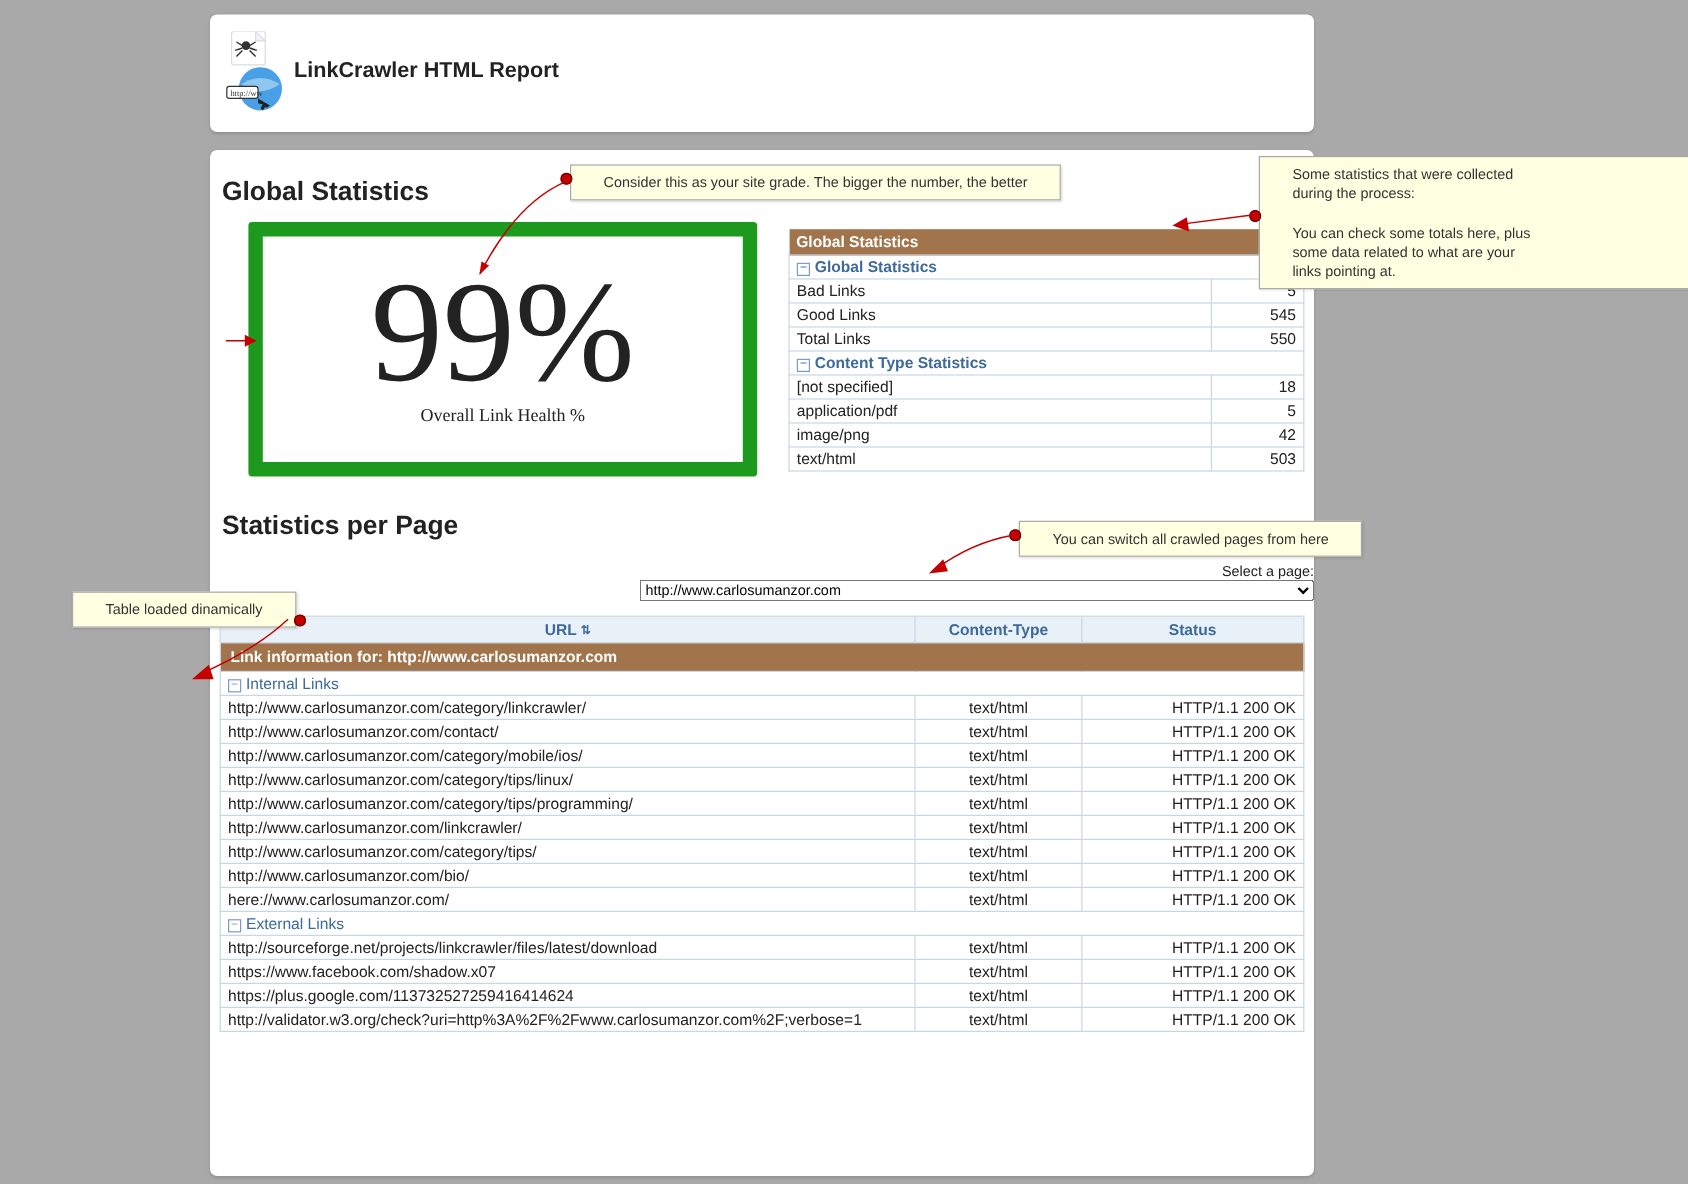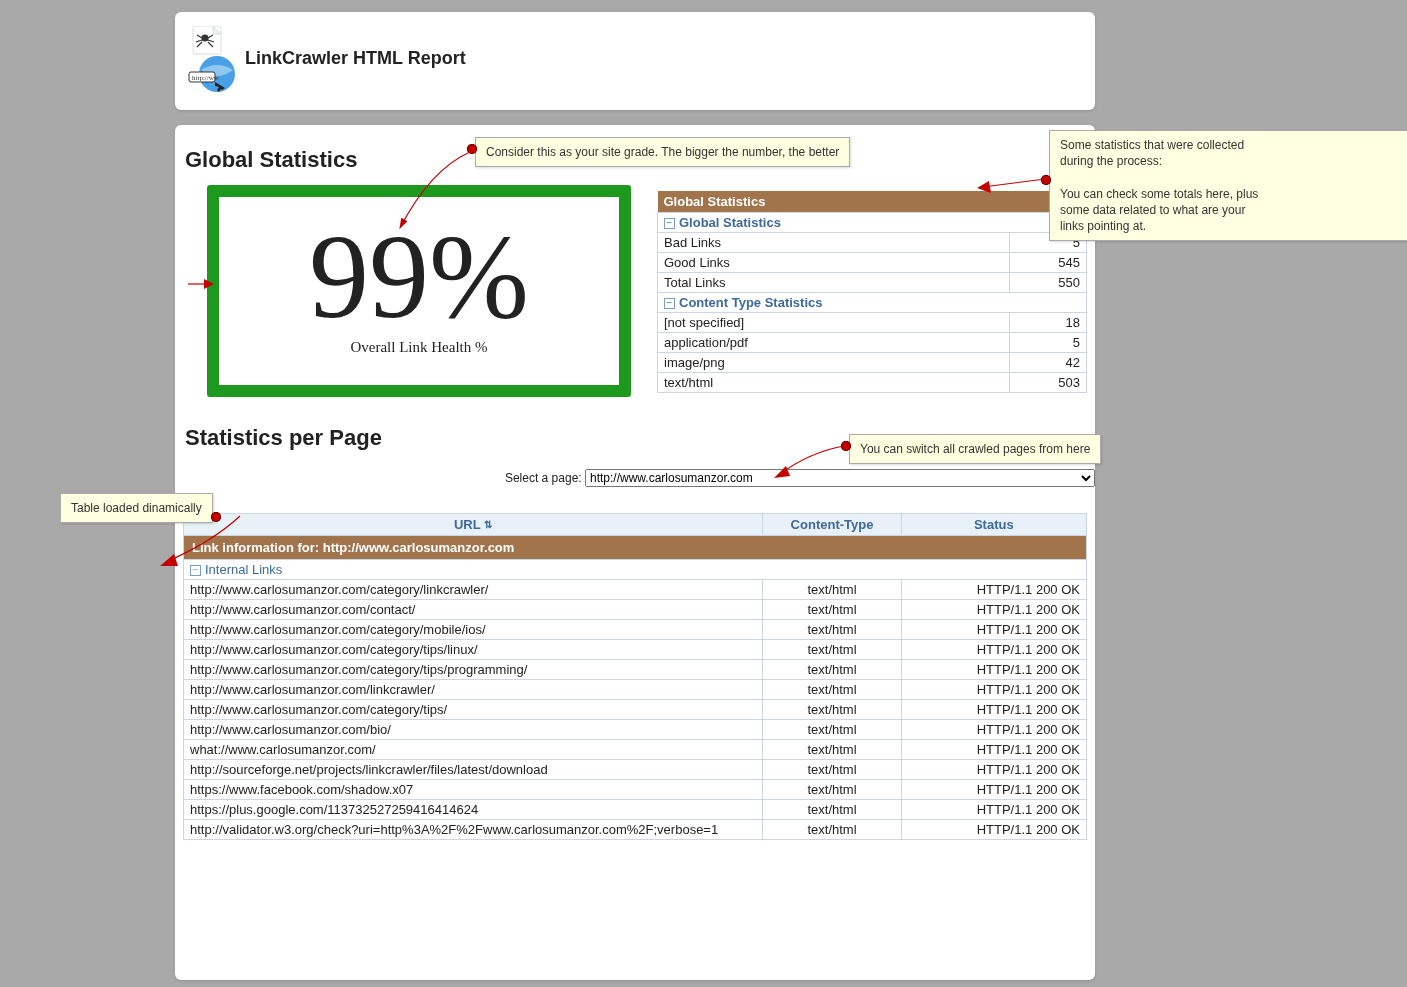--- a/index.html
+++ b/index.html
@@ -2,35 +2,35 @@
 <html><head>
 <meta charset="utf-8">
 <style>
   html,body{margin:0;padding:0;background:#a9a9a9;font-family:"Trebuchet MS",Verdana,sans-serif;color:#222}
   .page{position:relative;width:1407px;height:987px;overflow:hidden}
   .card{background:#fff;border-radius:6px;box-shadow:0 1px 3px rgba(0,0,0,.15);position:absolute}
   .card.header{left:175px;top:12px;width:920px;height:98px}
   .card.body{left:175px;top:125px;width:920px;height:855px}
   .logo{position:absolute;left:10px;top:14px;width:60px;height:68px}
   .title{position:absolute;left:70px;top:36px;font-size:18px;font-weight:700;font-family:"Trebuchet MS",sans-serif}
-  .callout{position:absolute;background:#ffffe1;border:1px solid #aaa;padding:6px 10px;font-family:Verdana,sans-serif;font-size:12px;line-height:1.35;color:#333;box-shadow:1px 1px 2px rgba(0,0,0,.15)}
+  .callout{position:absolute;background:#ffffe1;border:1px solid #aaa;padding:6px 27px;font-family:Verdana,sans-serif;font-size:12px;line-height:1.35;color:#333;box-shadow:1px 1px 2px rgba(0,0,0,.15)}
   .callout .dot{position:absolute;width:10px;height:10px;border-radius:50%;background:#c40000;box-shadow:0 0 0 1px #600 inset}
   svg.arrow{position:absolute;pointer-events:none}
   .section-title{font-size:22px;font-weight:700;font-family:"Trebuchet MS",sans-serif;margin:0}
   .score-box{border:12px solid #1d9a1d;background:#fff;text-align:center;width:400px;height:188px;border-radius:3px}
   .score-val{font-family:"Times New Roman",serif;font-size:120px;line-height:1;margin-top:20px}
   .score-sub{font-family:"Times New Roman",serif;font-size:15px;margin-top:2px}
   table.stat{border-collapse:collapse;width:430px;font-size:13px}
   table.stat th{background:#a1744c;color:#fff;text-align:left;padding:3px 6px;font-weight:700}
   table.stat td{border:1px solid #c9d6e4;padding:2px 6px}
   table.stat td.v{width:64px;text-align:right}
   table.stat td.sub{color:#3d6a9a;font-weight:700}
   .expander{display:inline-block;width:9px;height:9px;border:1px solid #7a9cc6;color:#7a9cc6;font-size:10px;line-height:8px;text-align:center;margin-right:4px;vertical-align:1px}
   .picker-row{position:absolute;left:320px;top:344px;width:600px;text-align:right;font-size:12px}
-  select{width:510px;font-size:12px}
+  select{width:562px;font-size:12px}
   .link-table{position:absolute;left:8px;top:388px;width:904px;border-collapse:collapse;font-size:13px}
   .link-table .hdr{background:#a1744c;color:#fff;font-weight:700;padding:4px 8px}
   .link-table th{background:#e8f0f8;color:#3d6a9a;font-weight:700;padding:3px 6px;border:1px solid #c9d6e4;text-align:center}
   .link-table th.url{width:580px}
   .link-table td{border:1px solid #c9d6e4;padding:2px 6px}
   .link-table td.ct{width:130px;text-align:center}
   .link-table td.st{width:180px;text-align:right}
   .link-table td.sub{color:#3d6a9a;font-weight:400}
   .sort{font-size:10px;vertical-align:1px}
 </style>
@@ -162,24 +162,27 @@
         <td>http://www.carlosumanzor.com/category/tips/</td>
         <td class="ct">text/html</td>
         <td class="st">HTTP/1.1 200 OK</td>
       </tr>
           <tr>
         <td>http://www.carlosumanzor.com/bio/</td>
         <td class="ct">text/html</td>
         <td class="st">HTTP/1.1 200 OK</td>
       </tr>
           <tr>
-        <td>what://www.carlosumanzor.com/</td>
-        <td class="ct">text/html</td>
-        <td class="st">HTTP/1.1 200 OK</td>
-      </tr>
+        <td>here://www.carlosumanzor.com/</td>
+        <td class="ct">text/html</td>
+        <td class="st">HTTP/1.1 200 OK</td>
+      </tr>
+      <tr>
+            <td class="sub" colspan="3"><span class="expander">−</span><span>External Links</span></td>
+          </tr>
       <tr>
         <td>http://sourceforge.net/projects/linkcrawler/files/latest/download</td>
         <td class="ct">text/html</td>
         <td class="st">HTTP/1.1 200 OK</td>
       </tr>
           <tr>
         <td>https://www.facebook.com/shadow.x07</td>
         <td class="ct">text/html</td>
         <td class="st">HTTP/1.1 200 OK</td>
       </tr>

